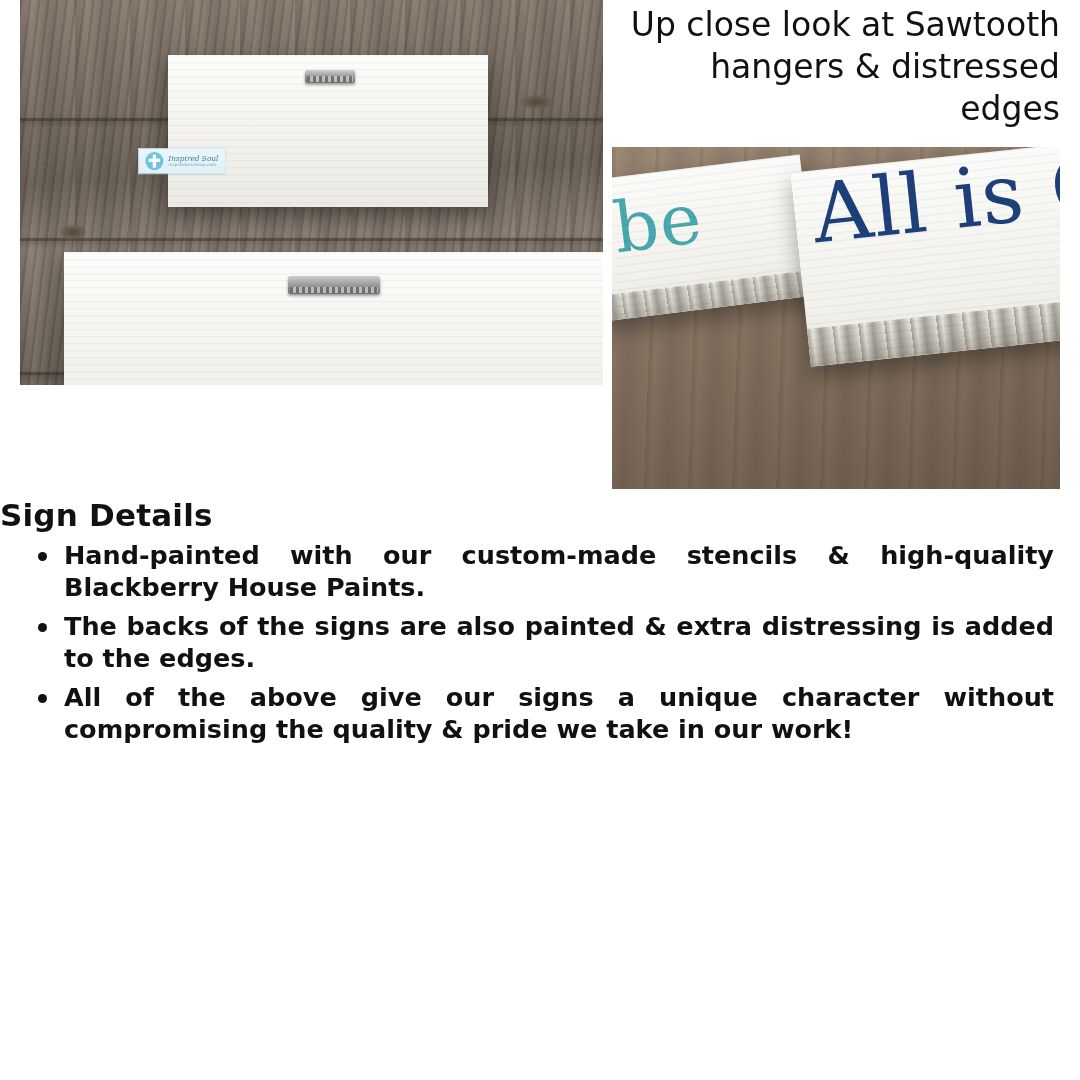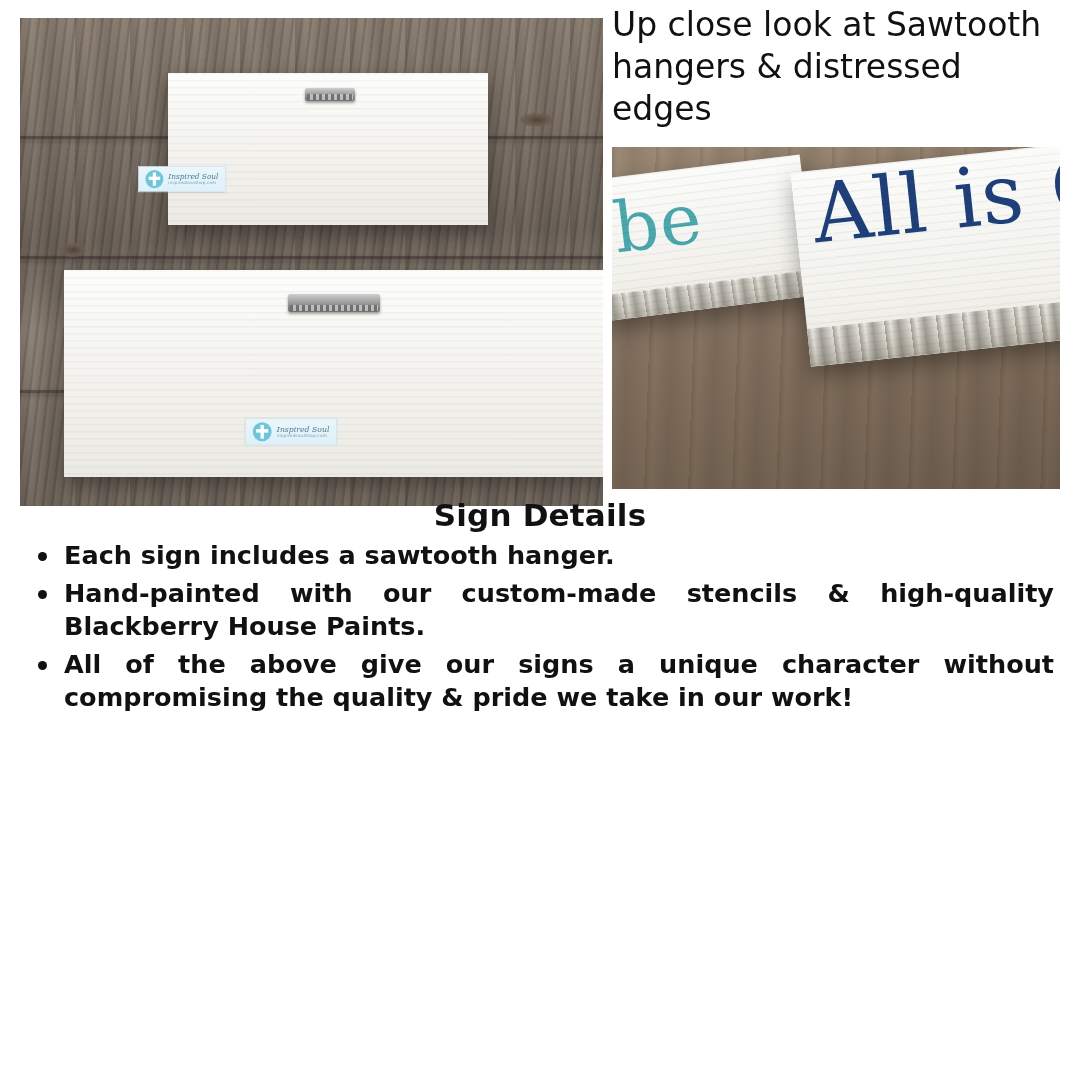--- a/index.html
+++ b/index.html
@@ -23,23 +23,23 @@
   .media-row {
     position: relative;
     width: 1080px;
     height: 489px;
   }
 
   
   .photo-left {
     position: absolute;
     left: 20px;
-    top: 18px;
+    top: 0px;
     width: 583px;
-    height: 488px;
+    height: 385px;
     overflow: hidden;
     background:
       repeating-linear-gradient(97deg, rgba(0,0,0,0.10) 0px, rgba(0,0,0,0.10) 2px, rgba(255,255,255,0.05) 3px, rgba(255,255,255,0.00) 9px),
       repeating-linear-gradient(90deg, rgba(0,0,0,0.16) 0px, rgba(0,0,0,0.0) 12px, rgba(0,0,0,0.12) 30px, rgba(0,0,0,0.0) 55px),
       linear-gradient(178deg, #8e8174 0%, #7d7166 26%, #6d6359 45%, #8c8074 62%, #7a6f64 82%, #6f655b 100%);
   }
   .photo-left .plank-line {
     position: absolute;
     left: -20px;
     right: -20px;
@@ -193,36 +193,36 @@
     position: absolute; inset: 0;
     background: repeating-linear-gradient(89deg, rgba(110,105,95,.55) 0px, rgba(110,105,95,0) 6px, rgba(80,76,68,.45) 14px, rgba(80,76,68,0) 26px);
   }
 
   
   .headline {
     position: absolute;
     left: 612px;
     top: 4px;
     width: 448px;
-    text-align: left;
+    text-align: right;
     font-family: "DejaVu Sans", sans-serif;
     font-size: 33px;
     line-height: 1.28;
     color: #111111;
   }
 
   
   .details {
     position: absolute;
     left: 0;
     top: 489px;
     width: 1080px;
   }
   .details-title {
-    text-align: center;
+    text-align: left;
     font-size: 31px;
     font-weight: bold;
     color: #111111;
     margin: 8px 0 6px 0;
     letter-spacing: .2px;
   }
   ul.bullets {
     list-style: none;
     margin: 0;
     padding: 0 26px 0 24px;
@@ -297,19 +297,19 @@
       <div class="cu-sign cu-b">
         <span class="word">All is C</span>
         <span class="edge"></span>
       </div>
     </div>
   </div>
 
   <div class="details">
     <div class="details-title">Sign Details</div>
     <ul class="bullets">
-      <li>Each sign includes a sawtooth hanger.</li>
       <li>Hand-painted with our custom-made stencils &amp; high-quality Blackberry House Paints.</li>
+      <li>The backs of the signs are also painted &amp; extra distressing is added to the edges.</li>
       <li>All of the above give our signs a unique character without compromising the quality &amp; pride we take in our work!</li>
     </ul>
   </div>
 
 </div>
 
 </body></html>

